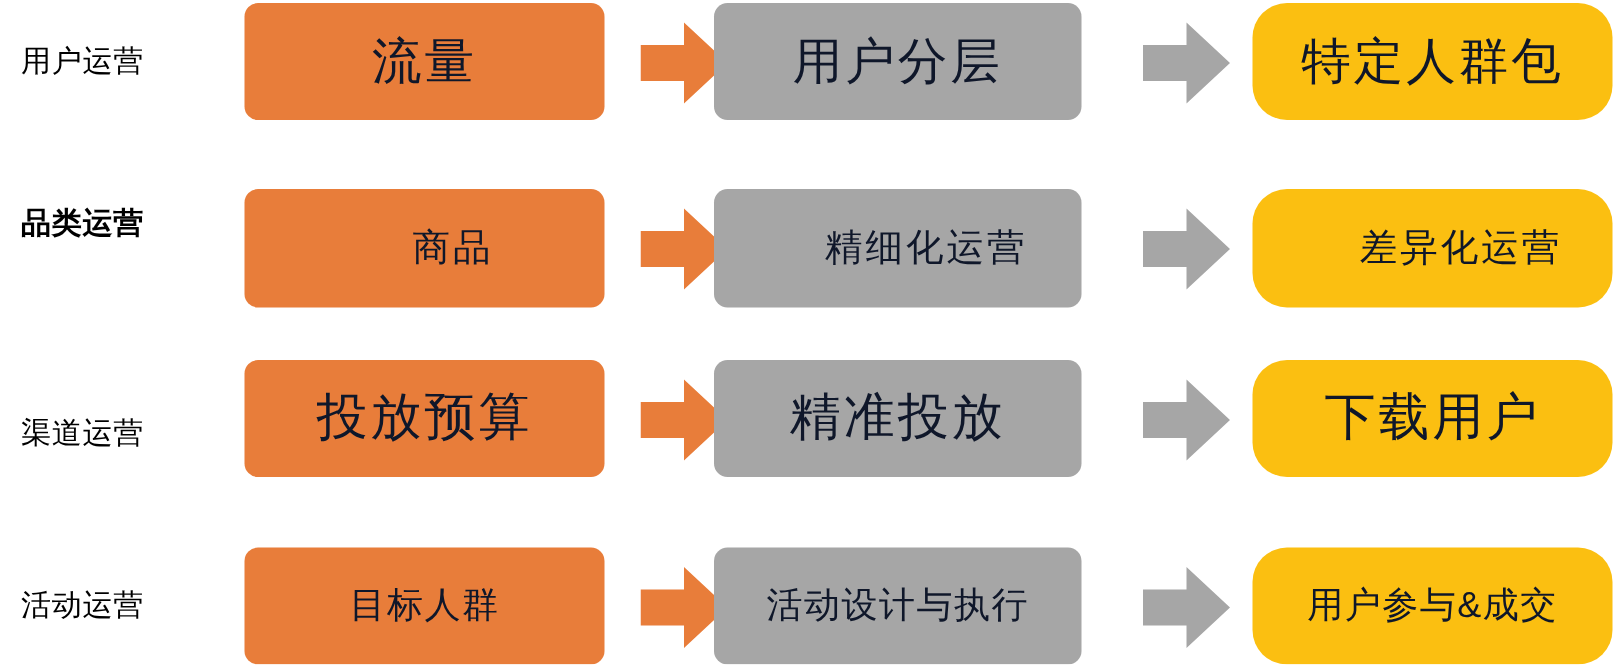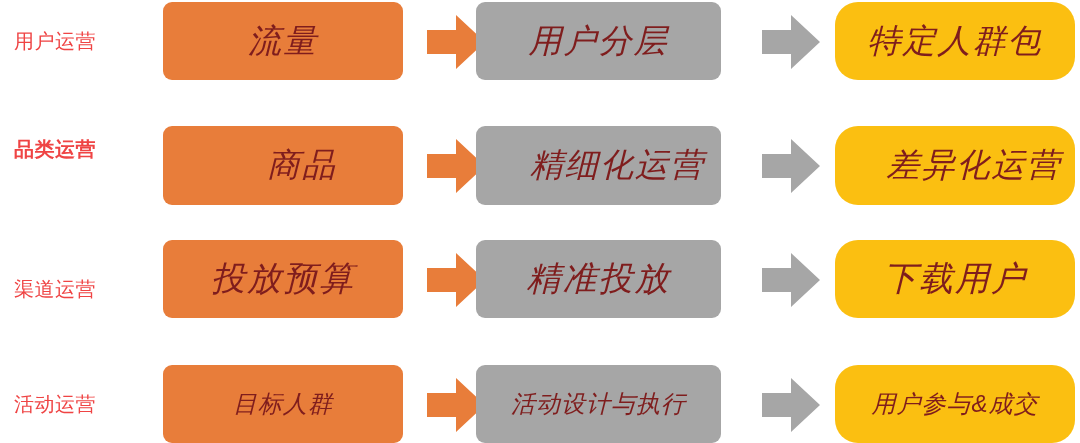--- a/index.html
+++ b/index.html
@@ -21,38 +21,37 @@
   }
   .row {
     position: absolute;
     left: 0;
     width: 1080px;
   }
   .row-label {
     position: absolute;
     left: 14px;
     width: 140px;
-    color: #ef4444;
+    color: #000000;
     font-size: 20px;
     line-height: 1;
     letter-spacing: 0.5px;
     white-space: nowrap;
   }
   .stage-box {
     position: absolute;
     border-radius: 9px;
     display: flex;
     align-items: center;
     justify-content: center;
     box-sizing: border-box;
-    color: #7f1d1d;
+    color: #0f172a;
     text-align: center;
     line-height: 1.1;
     white-space: nowrap;
-    font-style: italic;
   }
   .stage-box.orange { background: #e87d3a; }
   .stage-box.gray   { background: #a6a6a6; }
   .stage-box.yellow { background: #fbbf11; }
 
   .box-1 { left: 163px; width: 240px; }
   .box-2 { left: 476px; width: 245px; }
   .box-3 { left: 835px; width: 240px; border-radius: 23px; }
 
   .arrow {
@@ -76,21 +75,21 @@
   }
   .r1 .row-label { top: 29px; }
   .r2 .row-label { top: 13px; font-weight: bold; }
   .r3 .row-label { top: 39px; }
   .r4 .row-label { top: 29px; }
 
   .r1 .arrow, .r2 .arrow, .r3 .arrow, .r4 .arrow { top: 11px; }
 
   
   .r1 .stage-box { font-size: 33px; letter-spacing: 2px; }
-  .r2 .stage-box { font-size: 33px; letter-spacing: 2px; padding-left: 38px; }
+  .r2 .stage-box { font-size: 25px; letter-spacing: 2px; padding-left: 38px; }
   .r3 .stage-box { font-size: 34px; letter-spacing: 2px; }
   .r4 .stage-box { font-size: 24px; letter-spacing: 1px; }
 </style>
 </head>
 <body>
 
 <div id="canvas">
 
   <div class="row r1">
     <div class="row-label">用户运营</div>

